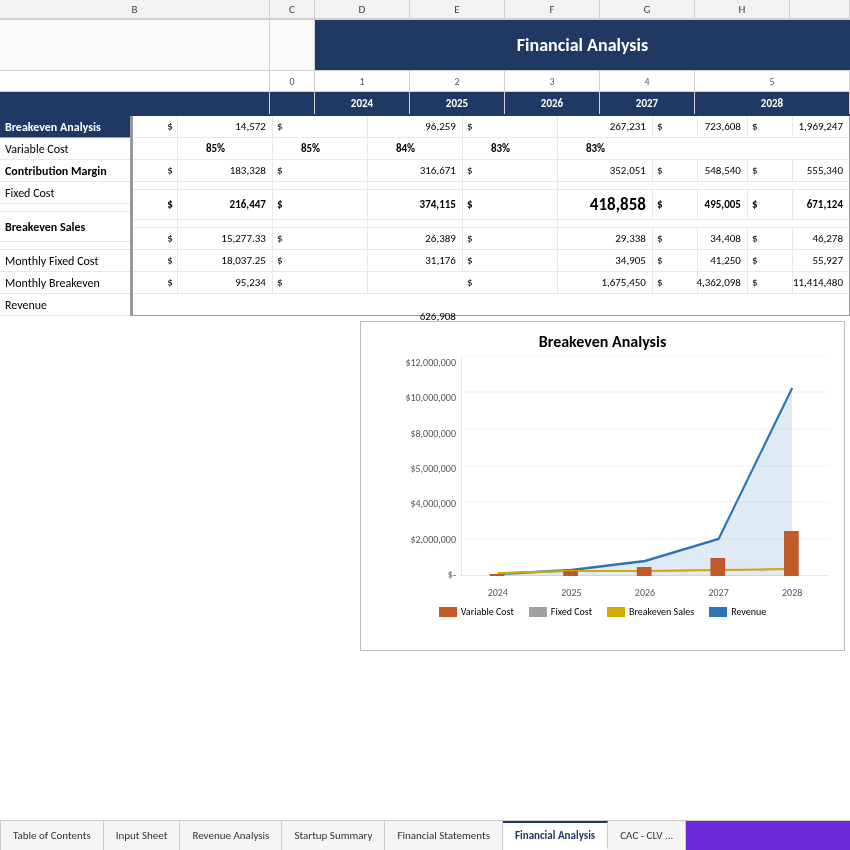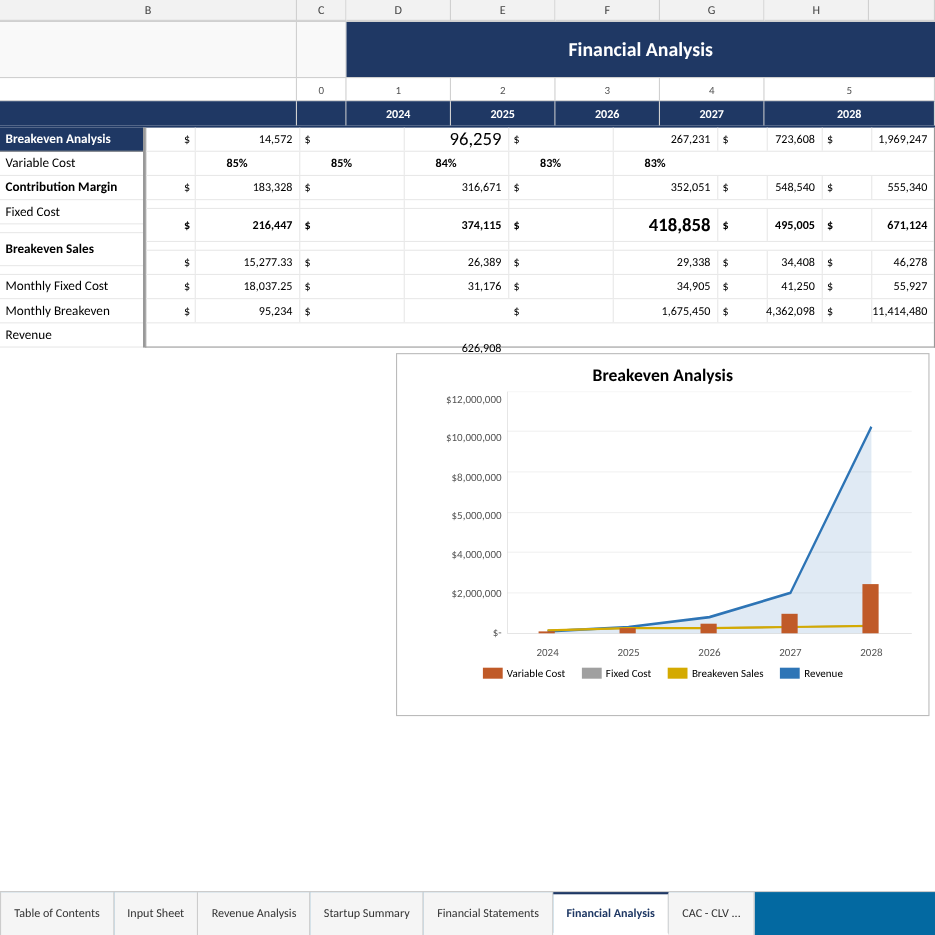--- a/index.html
+++ b/index.html
@@ -14,21 +14,21 @@
     .col-b { width: 270px; }
     .col-c { width: 45px; }
     .col-d { width: 95px; }
     .col-e { width: 95px; }
     .col-f { width: 95px; }
     .col-g { width: 95px; }
     .col-h { width: 95px; }
     .col-rest { flex: 1; }
 
     
-    .tabs-bar { position: absolute; bottom: 0; left: 0; right: 0; height: 40px; background: #0369a1; border-top: 1px solid #ccc; display: flex; align-items: stretch; }
+    .tabs-bar { position: absolute; bottom: 0; left: 0; right: 0; height: 30px; background: #6d28d9; border-top: 1px solid #ccc; display: flex; align-items: stretch; }
     .tab { padding: 0 12px; display: flex; align-items: center; font-size: 11px; border-right: 1px solid #ccc; cursor: pointer; white-space: nowrap; background: #f5f5f5; color: #333; }
     .tab:first-child { border-left: 1px solid #ccc; }
     .tab.active { background: #fff; border-bottom: 2px solid #fff; font-weight: bold; color: #1f3864; border-top: 2px solid #1f3864; }
     .tab-spacer { flex: 1; }
   </style>
 </head>
 <body>
 
 <div class="spreadsheet">
 
@@ -111,21 +111,21 @@
         <span>Revenue</span>
       </div>
     </div>
 
     <div style="flex:1; border:1px solid #999; border-top:none;">
 
       <div style="display:flex; height:22px; border-bottom:1px solid #e8e8e8;">
         <div style="width:45px; border-right:1px solid #e8e8e8; display:flex; align-items:center; justify-content:flex-end; padding-right:4px; font-size:11px;">$</div>
         <div style="width:95px; border-right:1px solid #e8e8e8; display:flex; align-items:center; justify-content:flex-end; padding-right:6px; font-size:11px;">14,572</div>
         <div style="width:95px; border-right:1px solid #e8e8e8; display:flex; align-items:center; justify-content:flex-start; padding-left:4px; font-size:11px;">$</div>
-        <div style="width:95px; border-right:1px solid #e8e8e8; display:flex; align-items:center; justify-content:flex-end; padding-right:6px; font-size:17px;">96,259</div>
+        <div style="width:95px; border-right:1px solid #e8e8e8; display:flex; align-items:center; justify-content:flex-end; padding-right:6px; font-size:11px;">96,259</div>
         <div style="width:95px; border-right:1px solid #e8e8e8; display:flex; align-items:center; justify-content:flex-start; padding-left:4px; font-size:11px;">$</div>
         <div style="width:95px; border-right:1px solid #e8e8e8; display:flex; align-items:center; justify-content:flex-end; padding-right:6px; font-size:11px;">267,231</div>
         <div style="width:45px; border-right:1px solid #e8e8e8; display:flex; align-items:center; justify-content:flex-start; padding-left:4px; font-size:11px;">$</div>
         <div style="width:50px; border-right:1px solid #e8e8e8; display:flex; align-items:center; justify-content:flex-end; padding-right:6px; font-size:11px;">723,608</div>
         <div style="width:45px; border-right:1px solid #e8e8e8; display:flex; align-items:center; justify-content:flex-start; padding-left:4px; font-size:11px;">$</div>
         <div style="flex:1; display:flex; align-items:center; justify-content:flex-end; padding-right:6px; font-size:11px;">1,969,247</div>
       </div>
 
       <div style="display:flex; height:22px; border-bottom:1px solid #e8e8e8; font-weight:bold;">
         <div style="width:45px; border-right:1px solid #e8e8e8;"></div>

